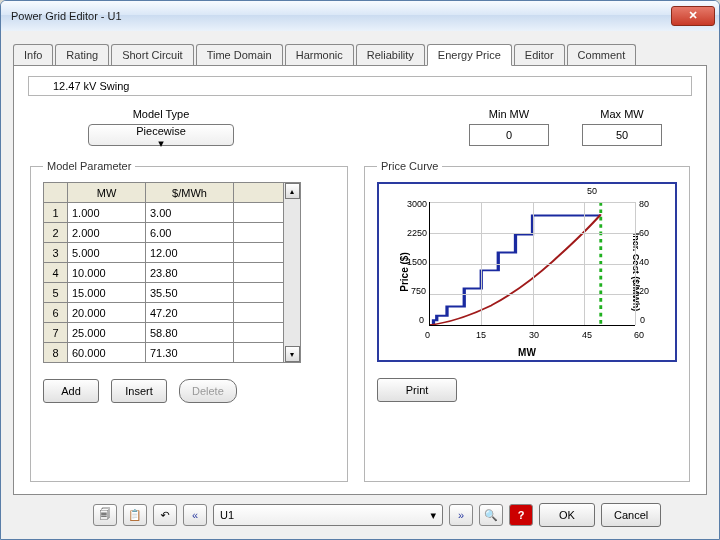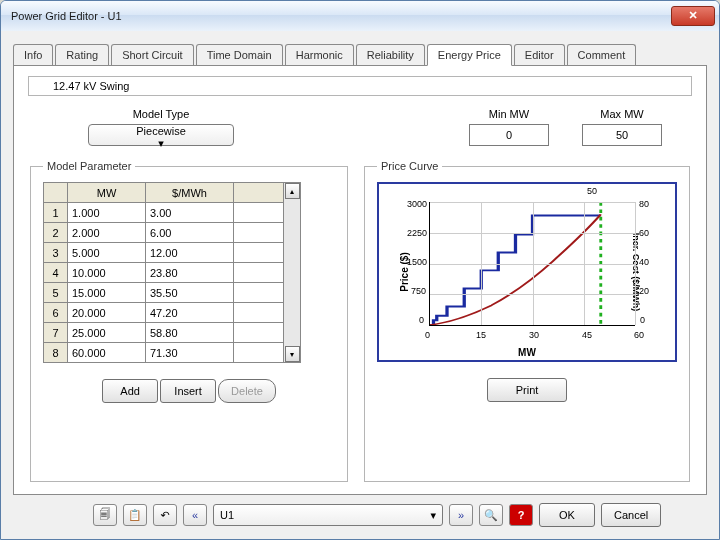--- a/index.html
+++ b/index.html
@@ -28,21 +28,21 @@
   table.grid { border-collapse: collapse; background: #fff; }
   table.grid td, table.grid th { border: 1px solid #888; padding: 2px 4px; height: 20px; font-weight: normal; text-align: left; }
   table.grid th, table.grid .rowhdr { background: #ece9d8; text-align: center; }
   .colnum { width: 24px; }
   .colmw { width: 78px; }
   .colpr { width: 88px; }
   .colblank { width: 50px; }
   .vscroll { width: 17px; background: #e8e8e8; border: 1px solid #888; border-left: none; display: flex; flex-direction: column; align-items: center; }
   .vscroll .arrow { border: 1px solid #777; width: 15px; height: 16px; background: linear-gradient(#fff,#ddd); display: flex; align-items: center; justify-content: center; font-size: 8px; }
   .vscroll .track { flex: 1; }
-  .btnrow { display: flex; gap: 2px; margin-top: 16px; justify-content: center; }
+  .btnrow { display: flex; gap: 12px; margin-top: 16px; }
   button.btn { min-width: 56px; height: 24px; border: 1px solid #707070; border-radius: 3px; background: linear-gradient(#fefefe,#e2e2e2); cursor: pointer; padding: 0 12px; }
   button.btn:disabled { color: #999; border-radius: 10px; }
   .chartbox { border: 2px solid #2a3aa0; background: #fff; padding: 6px 4px 2px 4px; height: 180px; position: relative; }
   .plot { position: absolute; left: 50px; top: 18px; right: 40px; bottom: 34px; border-left: 1px solid #000; border-bottom: 1px solid #000; }
   .plot .grid-h { position: absolute; left: 0; right: 0; border-top: 1px solid #ccc; }
   .plot .grid-v { position: absolute; top: 0; bottom: 0; border-left: 1px solid #ccc; }
   .ylab { position: absolute; left: 6px; top: 50%; transform: translateY(-50%) rotate(-90deg); transform-origin: center; font-weight: bold; font-size: 10px; }
   .ylab2 { position: absolute; right: 0px; top: 50%; transform: translateY(-50%) rotate(90deg); transform-origin: center; font-weight: bold; font-size: 9px; white-space: nowrap; }
   .xlab { position: absolute; left: 0; right: 0; bottom: 2px; text-align: center; font-weight: bold; font-size: 10px; }
   .tick { position: absolute; font-size: 9px; color: #000; }

